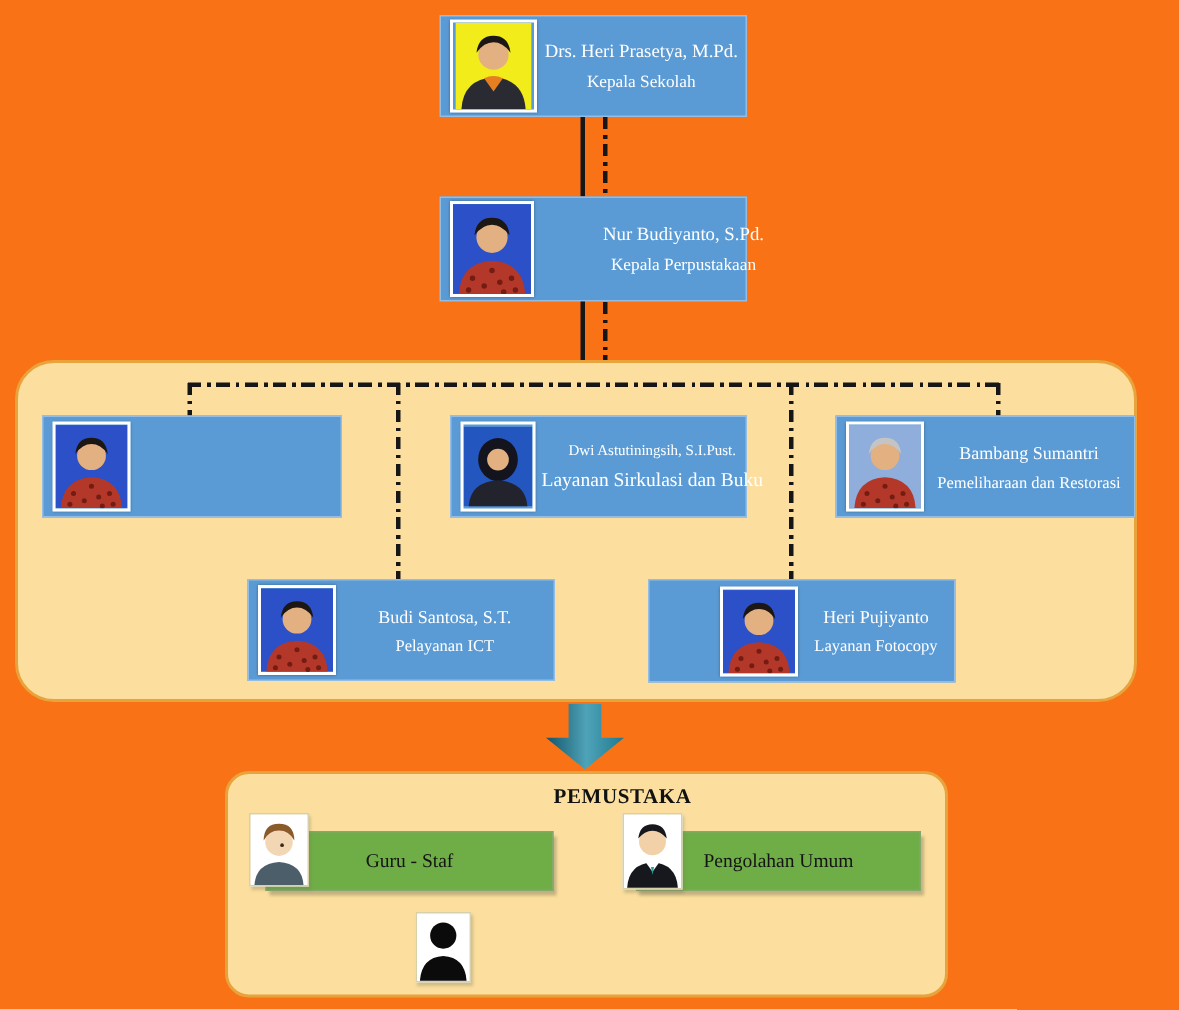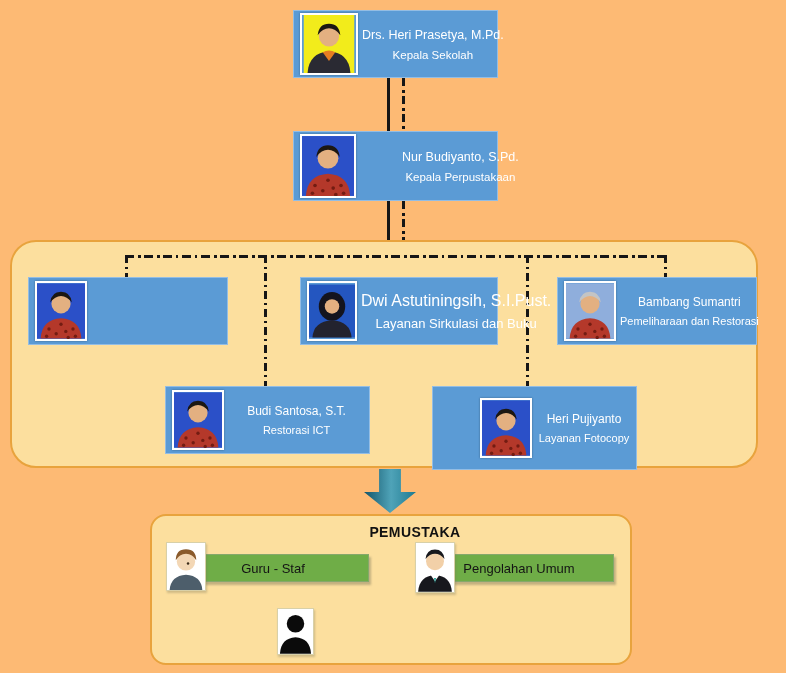--- a/index.html
+++ b/index.html
@@ -1,30 +1,30 @@
 <!DOCTYPE html>
 <html><head>
 <meta charset="utf-8">
 <style>
   html,body{margin:0;padding:0;background:#fff;}
-  #canvas{position:relative;width:786px;height:673px;background:#fdba74;
-          font-family:Liberation Sans, sans-serif;overflow:hidden;}
+  #canvas{position:relative;width:786px;height:673px;background:#f97316;
+          font-family:Liberation Serif, serif;overflow:hidden;}
 
   
   .bluebox{position:absolute;background:#5B9BD5;border:1px solid #93BDE4;
            display:flex;align-items:center;color:#fff;box-sizing:border-box;}
   .photo{flex:0 0 auto;border:2px solid #fff;margin-left:6px;
          box-shadow:0 0 2px rgba(0,0,0,.35);font-size:0;line-height:0;}
   .photo svg{display:block;}
   .btext{flex:1;text-align:center;padding:0 4px;}
   .btext .name{font-size:12.5px;white-space:nowrap;}
   .btext .role{font-size:11.5px;margin-top:7px;white-space:nowrap;}
   .rowbox .btext .name{font-size:12px;}
   .rowbox .btext .role{font-size:11px;margin-top:6px;}
-  .compact .btext .name{font-size:16px;}
+  .compact .btext .name{font-size:10px;}
   .compact .btext .role{font-size:13px;}
 
   
   .vsolid{position:absolute;width:2.5px;background:#161616;}
   .vdash{position:absolute;width:2.5px;
     background:repeating-linear-gradient(180deg,#161616 0 8px,transparent 8px 12px,
                #161616 12px 14.5px,transparent 14.5px 18px);}
   .hdash{position:absolute;height:2.5px;
     background:repeating-linear-gradient(90deg,#161616 0 9px,transparent 9px 13px,
                #161616 13px 15.5px,transparent 15.5px 19px);}
@@ -36,21 +36,21 @@
   #panel-pemustaka{left:150px;top:514px;width:482px;height:151px;border-radius:16px;}
 
   
   #flow-arrow{position:absolute;left:364px;top:469px;width:52px;height:44px;
     background:linear-gradient(90deg,#13556A,#4FA3B8 52%,#1E7A90);
     clip-path:polygon(29% 0,71% 0,71% 52%,100% 52%,50% 100%,0 52%,29% 52%);}
 
   
   #pemustaka-title{position:absolute;left:0;top:8px;width:100%;text-align:center;
     font-size:14px;font-weight:700;letter-spacing:.4px;color:#111;margin-left:24px;}
-  .greenbar{position:absolute;height:28px;background:#6FAD47;border:1px solid #85A86B;
+  .greenbar{position:absolute;height:40px;background:#6FAD47;border:1px solid #85A86B;
     box-shadow:2px 3px 2px rgba(125,120,90,.45);box-sizing:border-box;
     display:flex;align-items:center;justify-content:center;}
   .greenbar .glabel{font-size:13px;color:#141414;}
   .icontile{position:absolute;background:#fff;border:1px solid #D8D0A8;
     box-shadow:1px 2px 2px rgba(125,120,90,.35);font-size:0;line-height:0;}
   .icontile svg{display:block;}
 </style>
 </head>
 <body>
 
@@ -180,25 +180,25 @@
     </div>
 
     <div class="bluebox rowbox" style="left:153px;top:144px;width:205px;height:68px;">
       <span class="photo" style="width:48px;height:56px;">
         <svg width="48" height="56" style="--bg:#2B50C8;">
             <use href="#person-batik"></use>
           </svg>
       </span>
       <span class="btext">
         <div class="name">Budi Santosa, S.T.</div>
-        <div class="role">Restorasi ICT</div>
-      </span>
-    </div>
-
-    <div class="bluebox rowbox" style="left:420px;top:144px;width:205px;height:84px;padding-left:41px;">
+        <div class="role">Pelayanan ICT</div>
+      </span>
+    </div>
+
+    <div class="bluebox rowbox" style="left:420px;top:144px;width:205px;height:69px;padding-left:41px;">
       <span class="photo" style="width:48px;height:56px;">
         <svg width="48" height="56" style="--bg:#2B50C8;">
             <use href="#person-batik"></use>
           </svg>
       </span>
       <span class="btext">
         <div class="name">Heri Pujiyanto</div>
         <div class="role">Layanan Fotocopy</div>
       </span>
     </div>

